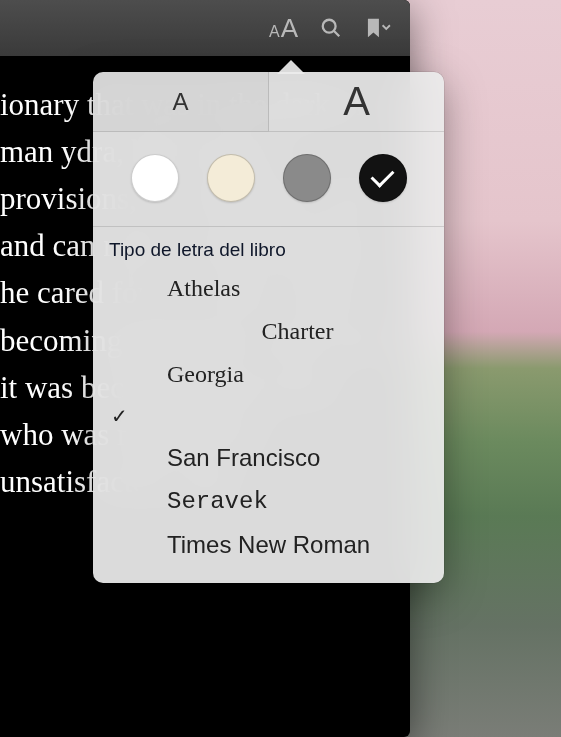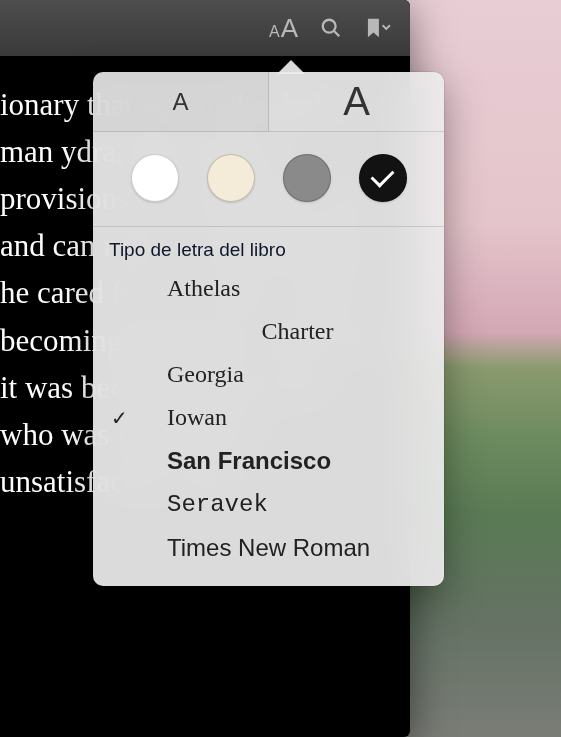--- a/index.html
+++ b/index.html
@@ -151,21 +151,21 @@
       width: 28px;
       font-size: 20px;
       color: #222;
     }
     .font-name { flex: 1; margin-left: 28px; }
     .f-athelas { font-family: Athelas, Georgia, serif; }
     .f-charter { font-family: Charter, Georgia, serif; text-align: center; }
     .f-georgia { font-family: Georgia, serif; }
     .f-iowan { font-family: "Iowan Old Style", Georgia, serif; }
     .f-palatino { font-family: Palatino, "Palatino Linotype", serif; }
-    .f-sf { font-family: -apple-system, "San Francisco", "Helvetica Neue", sans-serif; font-weight: bold; }
+    .f-sf { font-family: -apple-system, "San Francisco", "Helvetica Neue", sans-serif; }
     .f-seravek { font-family: Liberation Mono, monospace; }
     .f-tnr { font-family: Liberation Sans, sans-serif; }
   </style>
 </head>
 <body>
 
 <div class="desktop-bg"></div>
 
 <div class="reader-window">
   <div class="toolbar">
@@ -209,21 +209,20 @@
       <li class="font-item f-charter">
         <span class="font-check"></span>
         <span class="font-name">Charter</span>
       </li>
       <li class="font-item f-georgia">
         <span class="font-check"></span>
         <span class="font-name">Georgia</span>
       </li>
       <li class="font-item f-iowan">
         <span class="font-check">✓</span>
-        <span class="font-name">Iowan</span>
       </li>
       <li class="font-item f-sf">
         <span class="font-check"></span>
         <span class="font-name">San Francisco</span>
       </li>
       <li class="font-item f-seravek">
         <span class="font-check"></span>
         <span class="font-name">Seravek</span>
       </li>
       <li class="font-item f-tnr">

